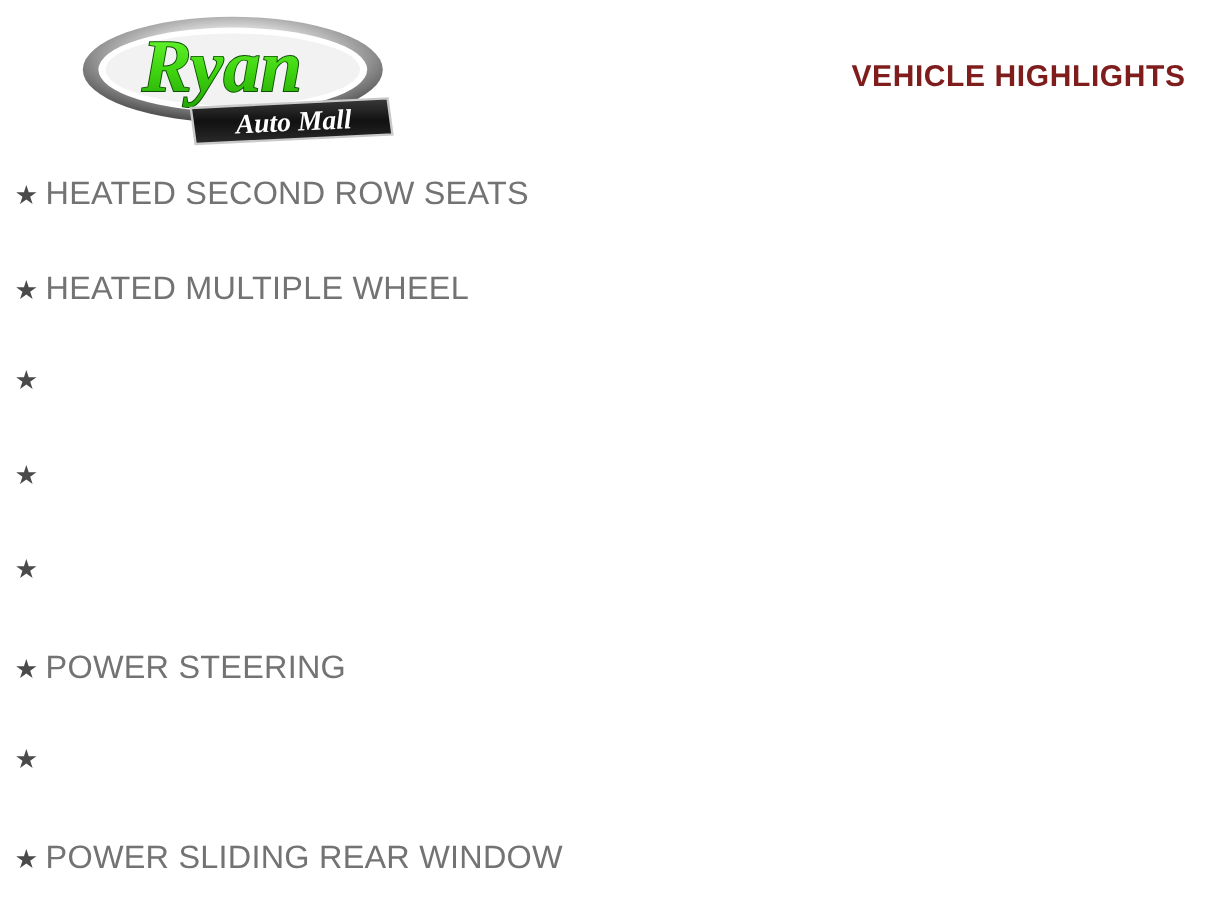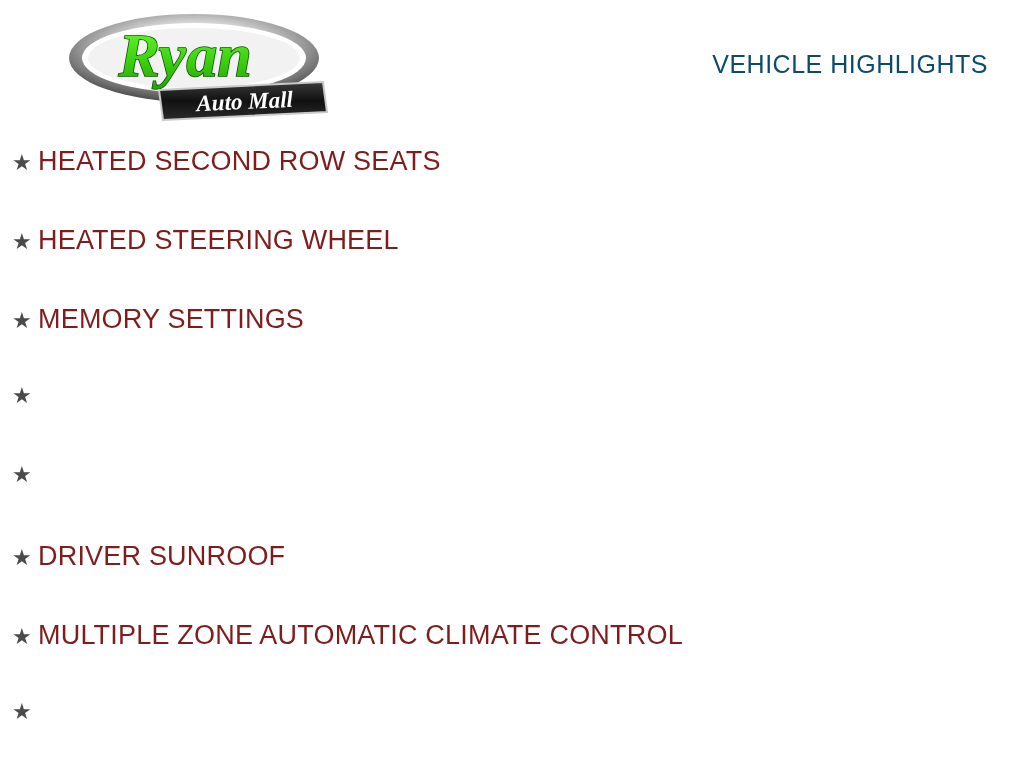--- a/index.html
+++ b/index.html
@@ -33,23 +33,23 @@
 
   .logo svg {
     display: block;
   }
 
   .highlights-title {
     position: absolute;
     right: 36px;
     top: 50px;
     font-size: 25px;
-    font-weight: normal;
+    font-weight: bold;
     letter-spacing: 0.5px;
-    color: #0c4a6e;
+    color: #7f1d1d;
     white-space: nowrap;
   }
 
   
   .feature-list {
     position: absolute;
     top: 148px;
     left: 0;
     right: 0;
     padding: 0;
@@ -69,21 +69,21 @@
     flex: 0 0 26px;
     font-size: 22px;
     line-height: 1;
     color: #4a4a4a;
     text-align: left;
   }
 
   .feature-label {
     font-size: 27px;
     line-height: 1;
-    color: #7f1d1d;
+    color: #737373;
     letter-spacing: 0.2px;
     white-space: nowrap;
   }
 </style>
 </head>
 <body>
 
 <div class="header">
 
   <div class="logo">
@@ -125,43 +125,42 @@
 
 <ul class="feature-list">
 
   <li class="feature-item">
     <span class="star-icon">★</span>
     <span class="feature-label">HEATED SECOND ROW SEATS</span>
   </li>
 
   <li class="feature-item">
     <span class="star-icon">★</span>
-    <span class="feature-label">HEATED STEERING WHEEL</span>
-  </li>
-
-  <li class="feature-item">
-    <span class="star-icon">★</span>
-    <span class="feature-label">MEMORY SETTINGS</span>
+    <span class="feature-label">HEATED MULTIPLE WHEEL</span>
   </li>
 
   <li class="feature-item">
     <span class="star-icon">★</span>
   </li>
 
   <li class="feature-item">
     <span class="star-icon">★</span>
   </li>
 
   <li class="feature-item">
     <span class="star-icon">★</span>
-    <span class="feature-label">DRIVER SUNROOF</span>
   </li>
 
   <li class="feature-item">
     <span class="star-icon">★</span>
-    <span class="feature-label">MULTIPLE ZONE AUTOMATIC CLIMATE CONTROL</span>
+    <span class="feature-label">POWER STEERING</span>
   </li>
 
   <li class="feature-item">
     <span class="star-icon">★</span>
   </li>
 
+  <li class="feature-item">
+    <span class="star-icon">★</span>
+    <span class="feature-label">POWER SLIDING REAR WINDOW</span>
+  </li>
+
 </ul>
 
 </body></html>

